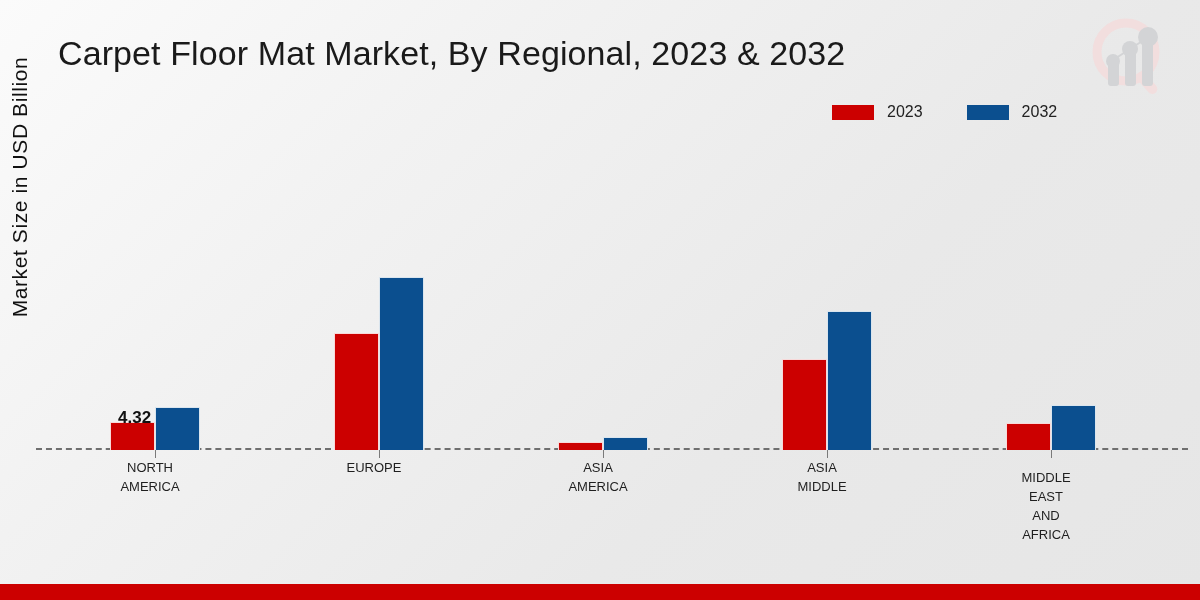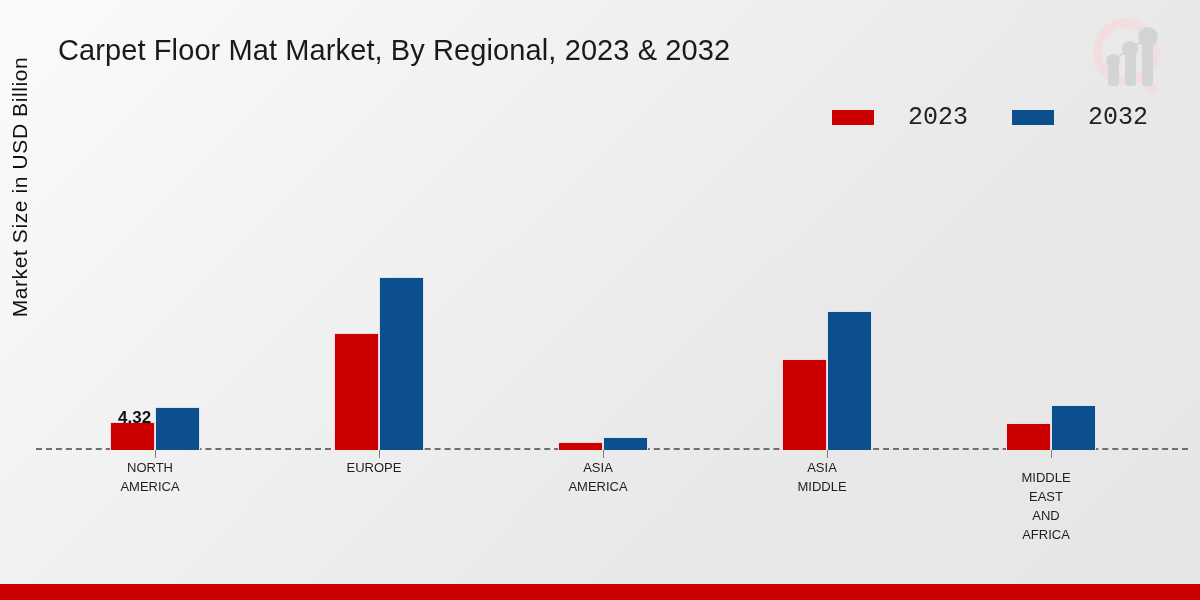--- a/index.html
+++ b/index.html
@@ -19,21 +19,21 @@
     height: 600px;
     background: linear-gradient(135deg, #fbfbfb 0%, #f2f2f2 30%, #e9e9e9 65%, #e6e6e6 100%);
     box-sizing: border-box;
   }
 
   
   #chart-title {
     position: absolute;
     left: 58px;
     top: 34px;
-    font-size: 29px;
+    font-size: 34px;
     font-weight: 400;
     color: #1a1a1a;
     letter-spacing: 0.1px;
     white-space: nowrap;
     font-family: "Liberation Sans", sans-serif;
   }
 
   
   #watermark {
     position: absolute;
@@ -58,24 +58,23 @@
     display: flex;
     align-items: center;
     gap: 13px;
   }
   .legend-swatch {
     width: 42px;
     height: 15px;
     display: block;
   }
   .legend-label {
-    font-size: 25px;
+    font-size: 16px;
     color: #222;
-    font-family: Liberation Mono, monospace;
-    margin-left: 21px;
+    font-family: Liberation Sans, sans-serif;
   }
 
   
   #y-axis-title {
     position: absolute;
     left: -150px;
     top: 175px;
     width: 340px;
     text-align: center;
     transform: rotate(-90deg);

